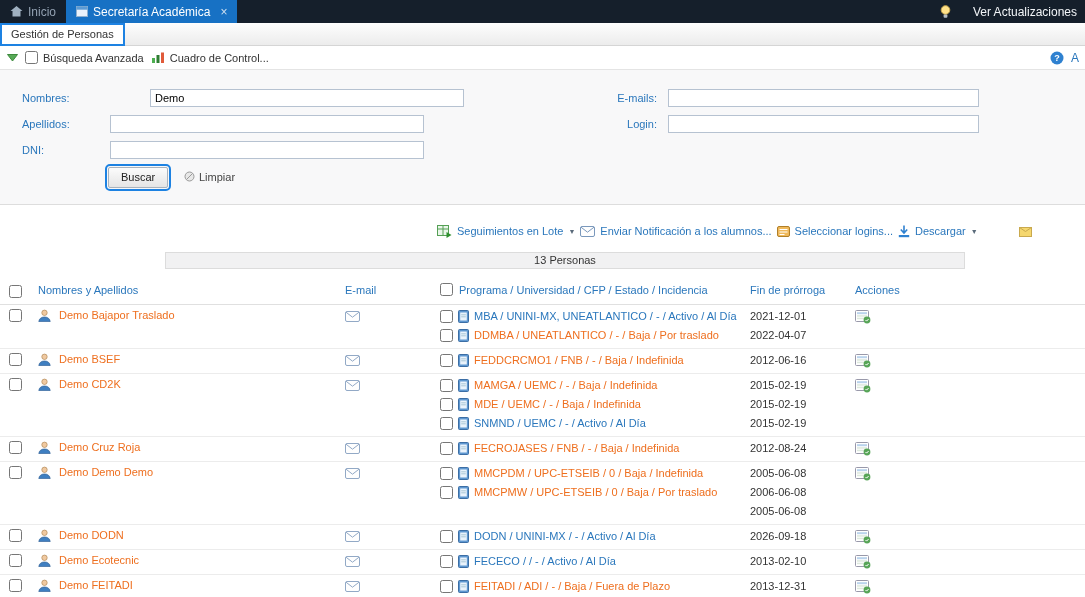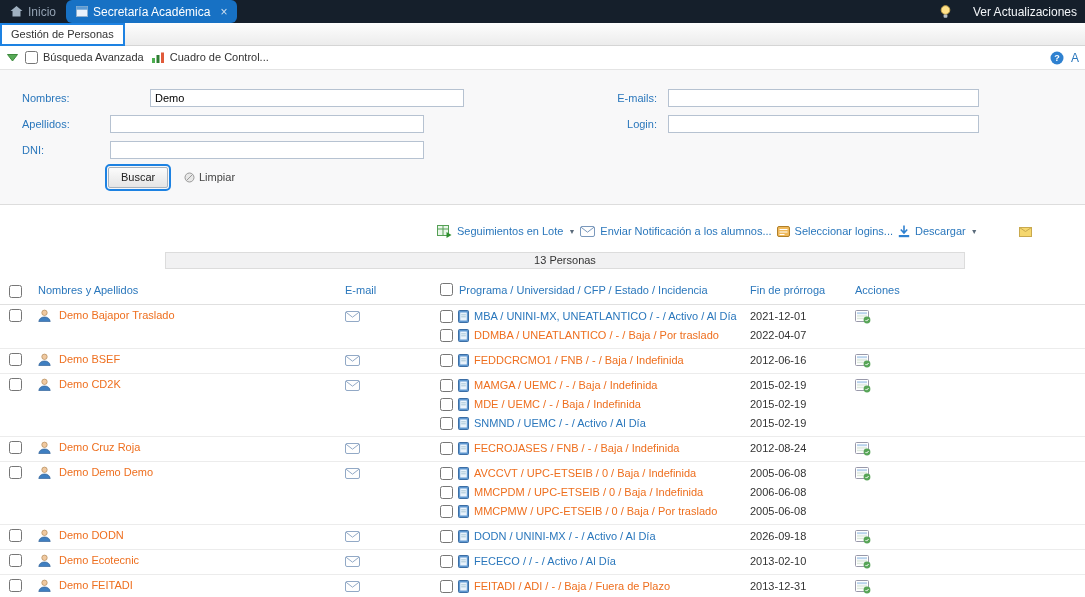--- a/index.html
+++ b/index.html
@@ -3,42 +3,42 @@
 <meta charset="utf-8">
 <style>
   * { box-sizing: border-box; }
   html,body { margin:0; padding:0; }
   body {
     width:1085px; height:597px; overflow:hidden; background:#fff;
     font-family:"Liberation Sans", sans-serif; font-size:11px; color:#333;
   }
   
   .topbar { height:23px; background:#151f2b; display:flex; align-items:stretch; }
-  .tb-tab { display:flex; align-items:center; gap:5px; padding:8px 10px; font-size:12px; color:#93a1b1; cursor:pointer;border-radius:6px; }
+  .tb-tab { display:flex; align-items:center; gap:5px; padding:8px 10px; font-size:12px; color:#93a1b1; cursor:pointer; }
   .tb-tab.active { background:#1771c4; color:#fff; }
   .tb-close { margin-left:5px; color:#cfe0f0; font-size:12px; line-height:1; cursor:pointer; }
   .tb-spacer { flex:1; }
   .tb-updates { display:flex; align-items:center; gap:22px; color:#f2f5f8; font-size:12px; padding-right:8px; cursor:pointer; }
   
   .tabstrip { height:23px; background:linear-gradient(#fdfdfd,#ececec); border-bottom:1px solid #d5d5d5; display:flex; align-items:stretch; }
   .page-tab { height:23px; line-height:19px; padding:0 9px; background:#fff; border:2px solid #1d82e2; font-size:11px; color:#333; cursor:pointer; }
   
   .toolbar { height:23px; display:flex; align-items:center; gap:7px; padding:0 6px 0 7px; background:#fff; }
-  .tool-item { display:flex; align-items:flex-start; gap:5px; cursor:pointer; }
+  .tool-item { display:flex; align-items:center; gap:5px; cursor:pointer; }
   .tool-label { color:#333; }
   .tb2-spacer { flex:1; }
   .help-a { color:#2a77bc; font-size:12px; }
   input[type=checkbox] { width:13px; height:13px; margin:0; vertical-align:middle; }
   
   .form-panel { position:relative; height:136px; background:#f8f8f9; border-top:1px solid #e4e4e4; border-bottom:1px solid #ddd; }
   .f-label { position:absolute; color:#2a77bc; }
   .f-label.r { width:72px; text-align:right; }
   .f-input { position:absolute; height:18px; border:1px solid #b6c2d1; background:#fff; font:11px "Liberation Sans",sans-serif; padding:1px 4px; }
   .btn-buscar { position:absolute; left:108px; top:97px; padding:3px 12px 4px; background:linear-gradient(#fcfcfc,#e5e5e5); border:1px solid #a9b3bd; border-radius:2px; font:11px "Liberation Sans",sans-serif; color:#222; cursor:pointer; outline:2px solid #1d82e2; outline-offset:1px; }
-  .limpiar { position:absolute; left:184px; top:101px; display:flex; align-items:flex-end; gap:4px; color:#444; cursor:pointer; }
+  .limpiar { position:absolute; left:184px; top:101px; display:flex; align-items:flex-start; gap:4px; color:#444; cursor:pointer; }
   
   .actions-bar { margin-top:16px; height:20px; display:flex; align-items:center; gap:5px; padding-left:437px; overflow:hidden; white-space:nowrap; }
   .action-item { display:inline-flex; align-items:center; gap:5px; color:#2a77bc; cursor:pointer; flex:none; }
   .action-item.last { margin-left:36px; }
   .caret { font-size:7px; color:#5a6a7a; }
   
   .count-band { margin:11px 0 0 165px; width:800px; height:17px; line-height:15px; background:#f1f1f2; border:1px solid #dcdcdc; text-align:center; color:#333; }
   .grid { display:grid; grid-template-columns:30px 305px 100px 310px 105px 1fr; }
   .thead { margin-top:9px; border-bottom:1px solid #e0e0e0; color:#2a77bc; padding:4px 0 6px; align-items:center; }
   .c-check { text-align:center; padding-top:2px; }
@@ -461,32 +461,20 @@
         <div class="prog-line">
           <input type="checkbox" style="">
           <span class="icon">
             <svg width="11" height="13" viewBox="0 0 11 13">
               <rect x="0.5" y="0.5" width="10" height="12" rx="1" fill="#5e97d0" stroke="#3c6ea5"></rect>
               <rect x="2.2" y="2.5" width="6.6" height="8" fill="#eaf3fc"></rect>
               <line x1="3.2" y1="4.8" x2="7.8" y2="4.8" stroke="#9bc" stroke-width="0.8"></line>
               <line x1="3.2" y1="6.8" x2="7.8" y2="6.8" stroke="#9bc" stroke-width="0.8"></line>
             </svg>
           </span>
-          <a class="prog-link baja">AVCCVT / UPC-ETSEIB / 0 / Baja / Indefinida</a>
-        </div>
-        <div class="prog-line">
-          <input type="checkbox" style="">
-          <span class="icon">
-            <svg width="11" height="13" viewBox="0 0 11 13">
-              <rect x="0.5" y="0.5" width="10" height="12" rx="1" fill="#5e97d0" stroke="#3c6ea5"></rect>
-              <rect x="2.2" y="2.5" width="6.6" height="8" fill="#eaf3fc"></rect>
-              <line x1="3.2" y1="4.8" x2="7.8" y2="4.8" stroke="#9bc" stroke-width="0.8"></line>
-              <line x1="3.2" y1="6.8" x2="7.8" y2="6.8" stroke="#9bc" stroke-width="0.8"></line>
-            </svg>
-          </span>
           <a class="prog-link baja">MMCPDM / UPC-ETSEIB / 0 / Baja / Indefinida</a>
         </div>
         <div class="prog-line">
           <input type="checkbox" style="">
           <span class="icon">
             <svg width="11" height="13" viewBox="0 0 11 13">
               <rect x="0.5" y="0.5" width="10" height="12" rx="1" fill="#5e97d0" stroke="#3c6ea5"></rect>
               <rect x="2.2" y="2.5" width="6.6" height="8" fill="#eaf3fc"></rect>
               <line x1="3.2" y1="4.8" x2="7.8" y2="4.8" stroke="#9bc" stroke-width="0.8"></line>
               <line x1="3.2" y1="6.8" x2="7.8" y2="6.8" stroke="#9bc" stroke-width="0.8"></line>

